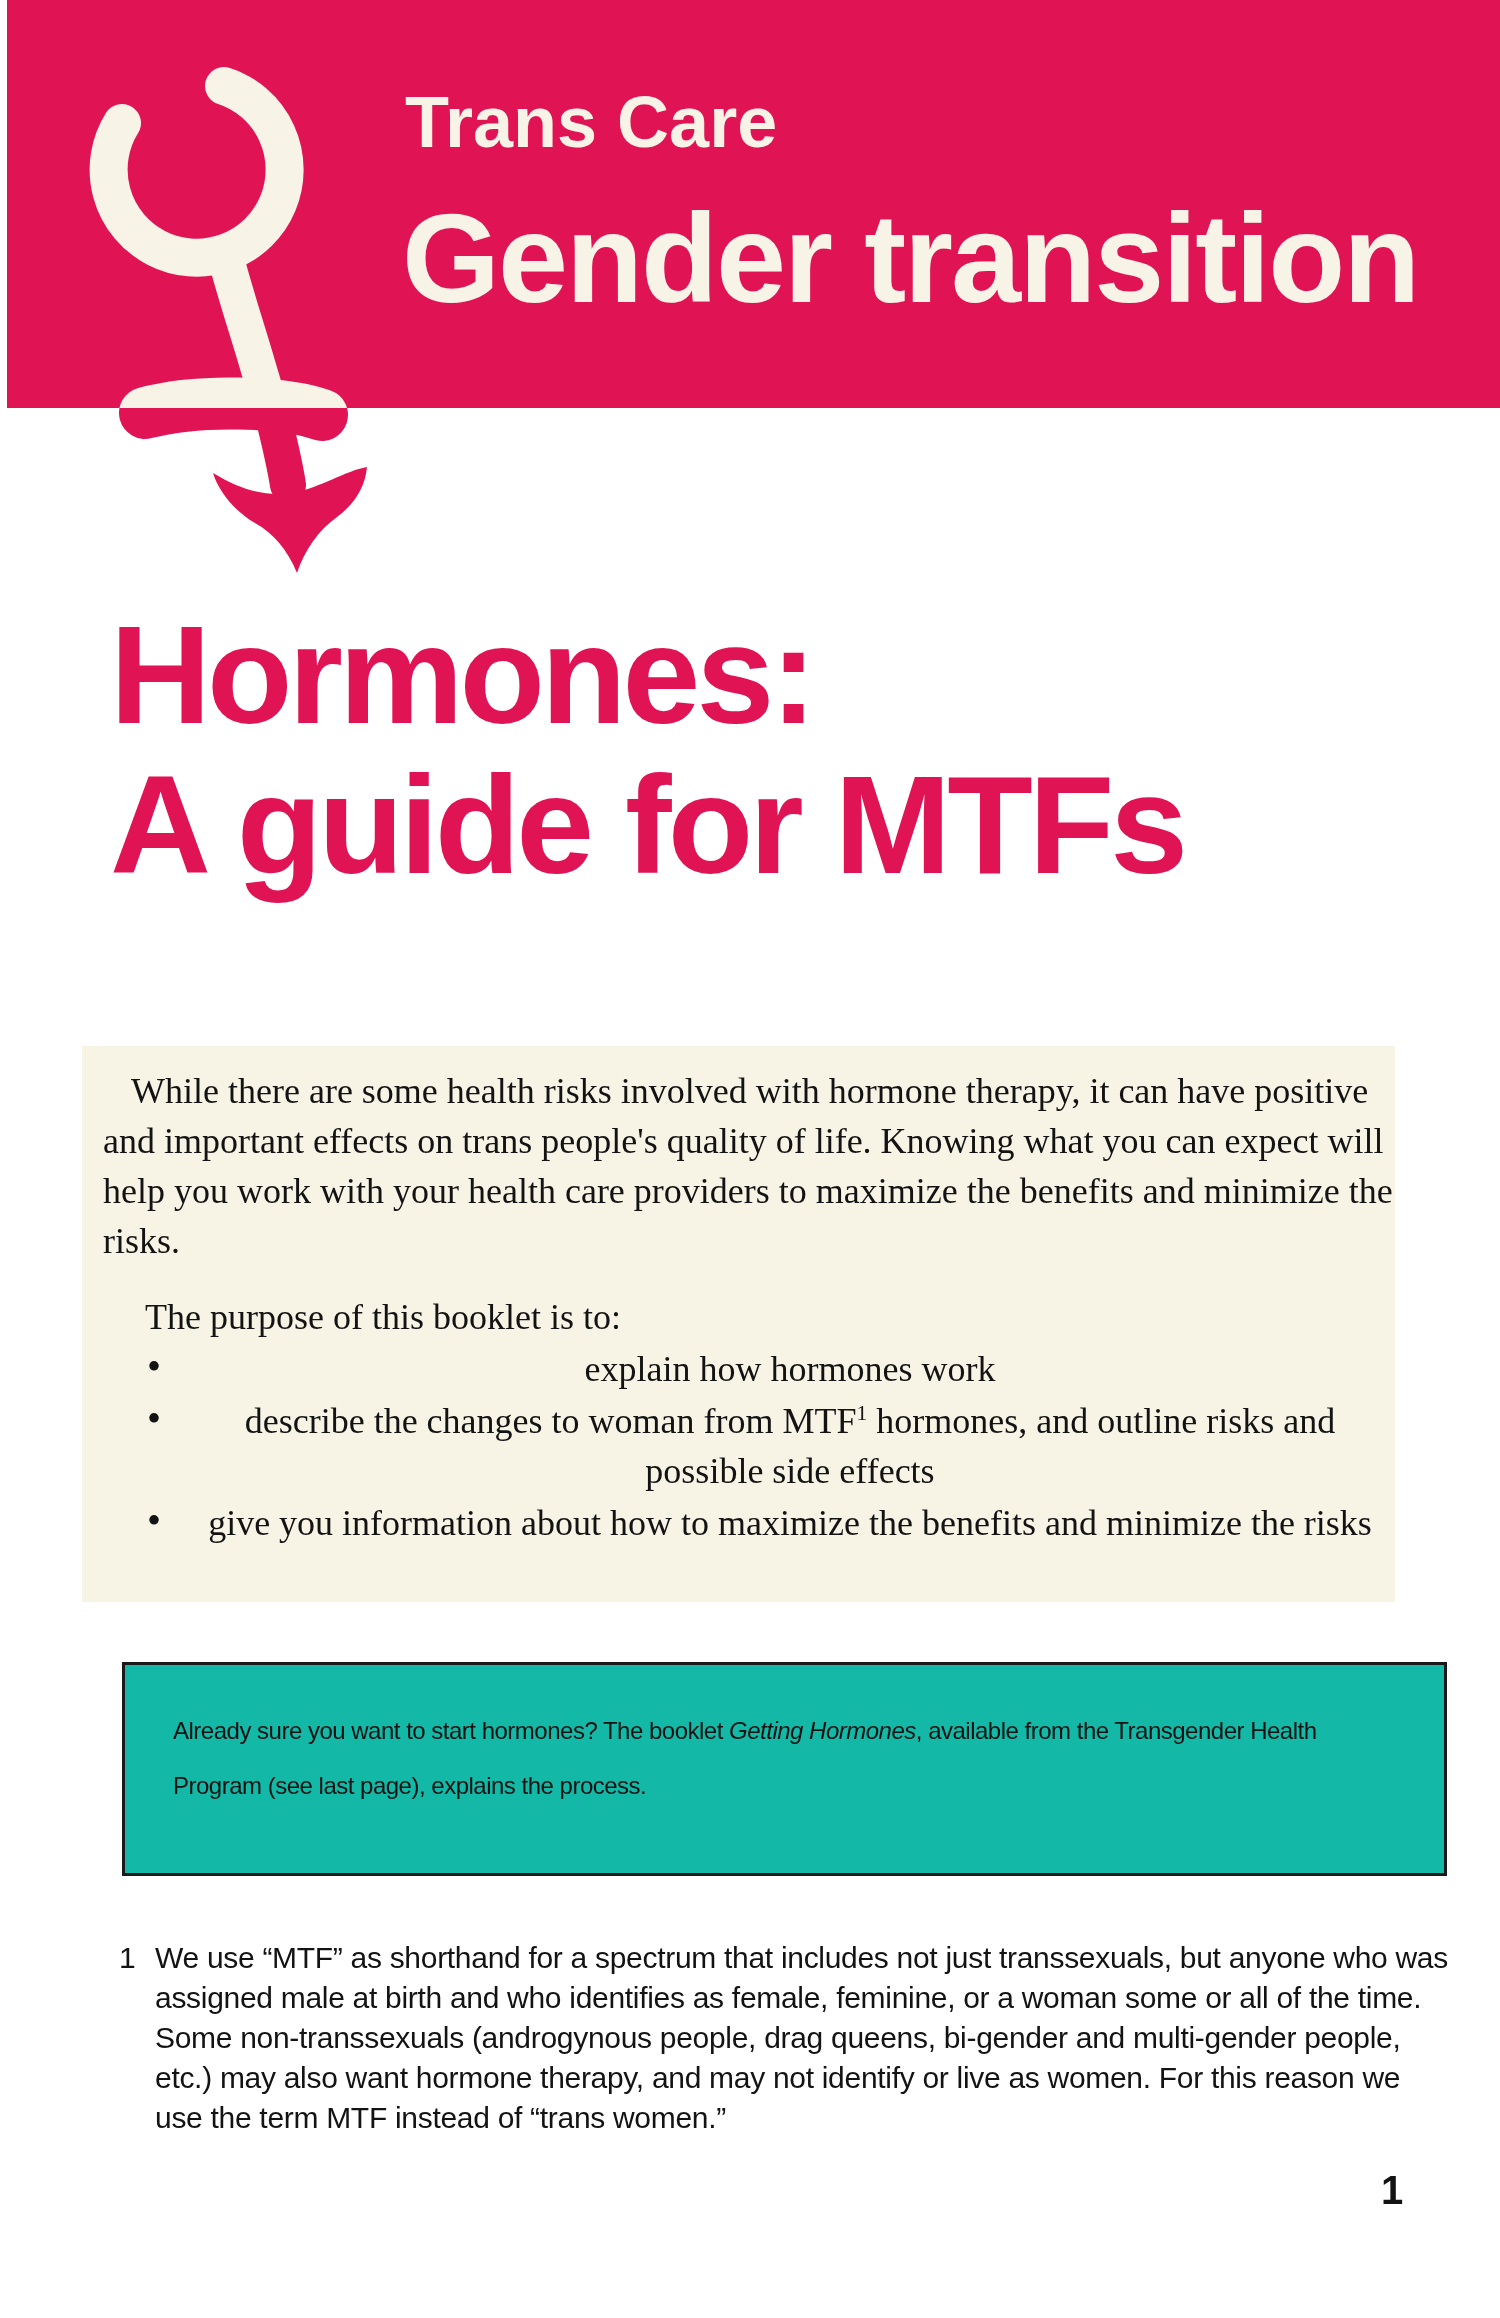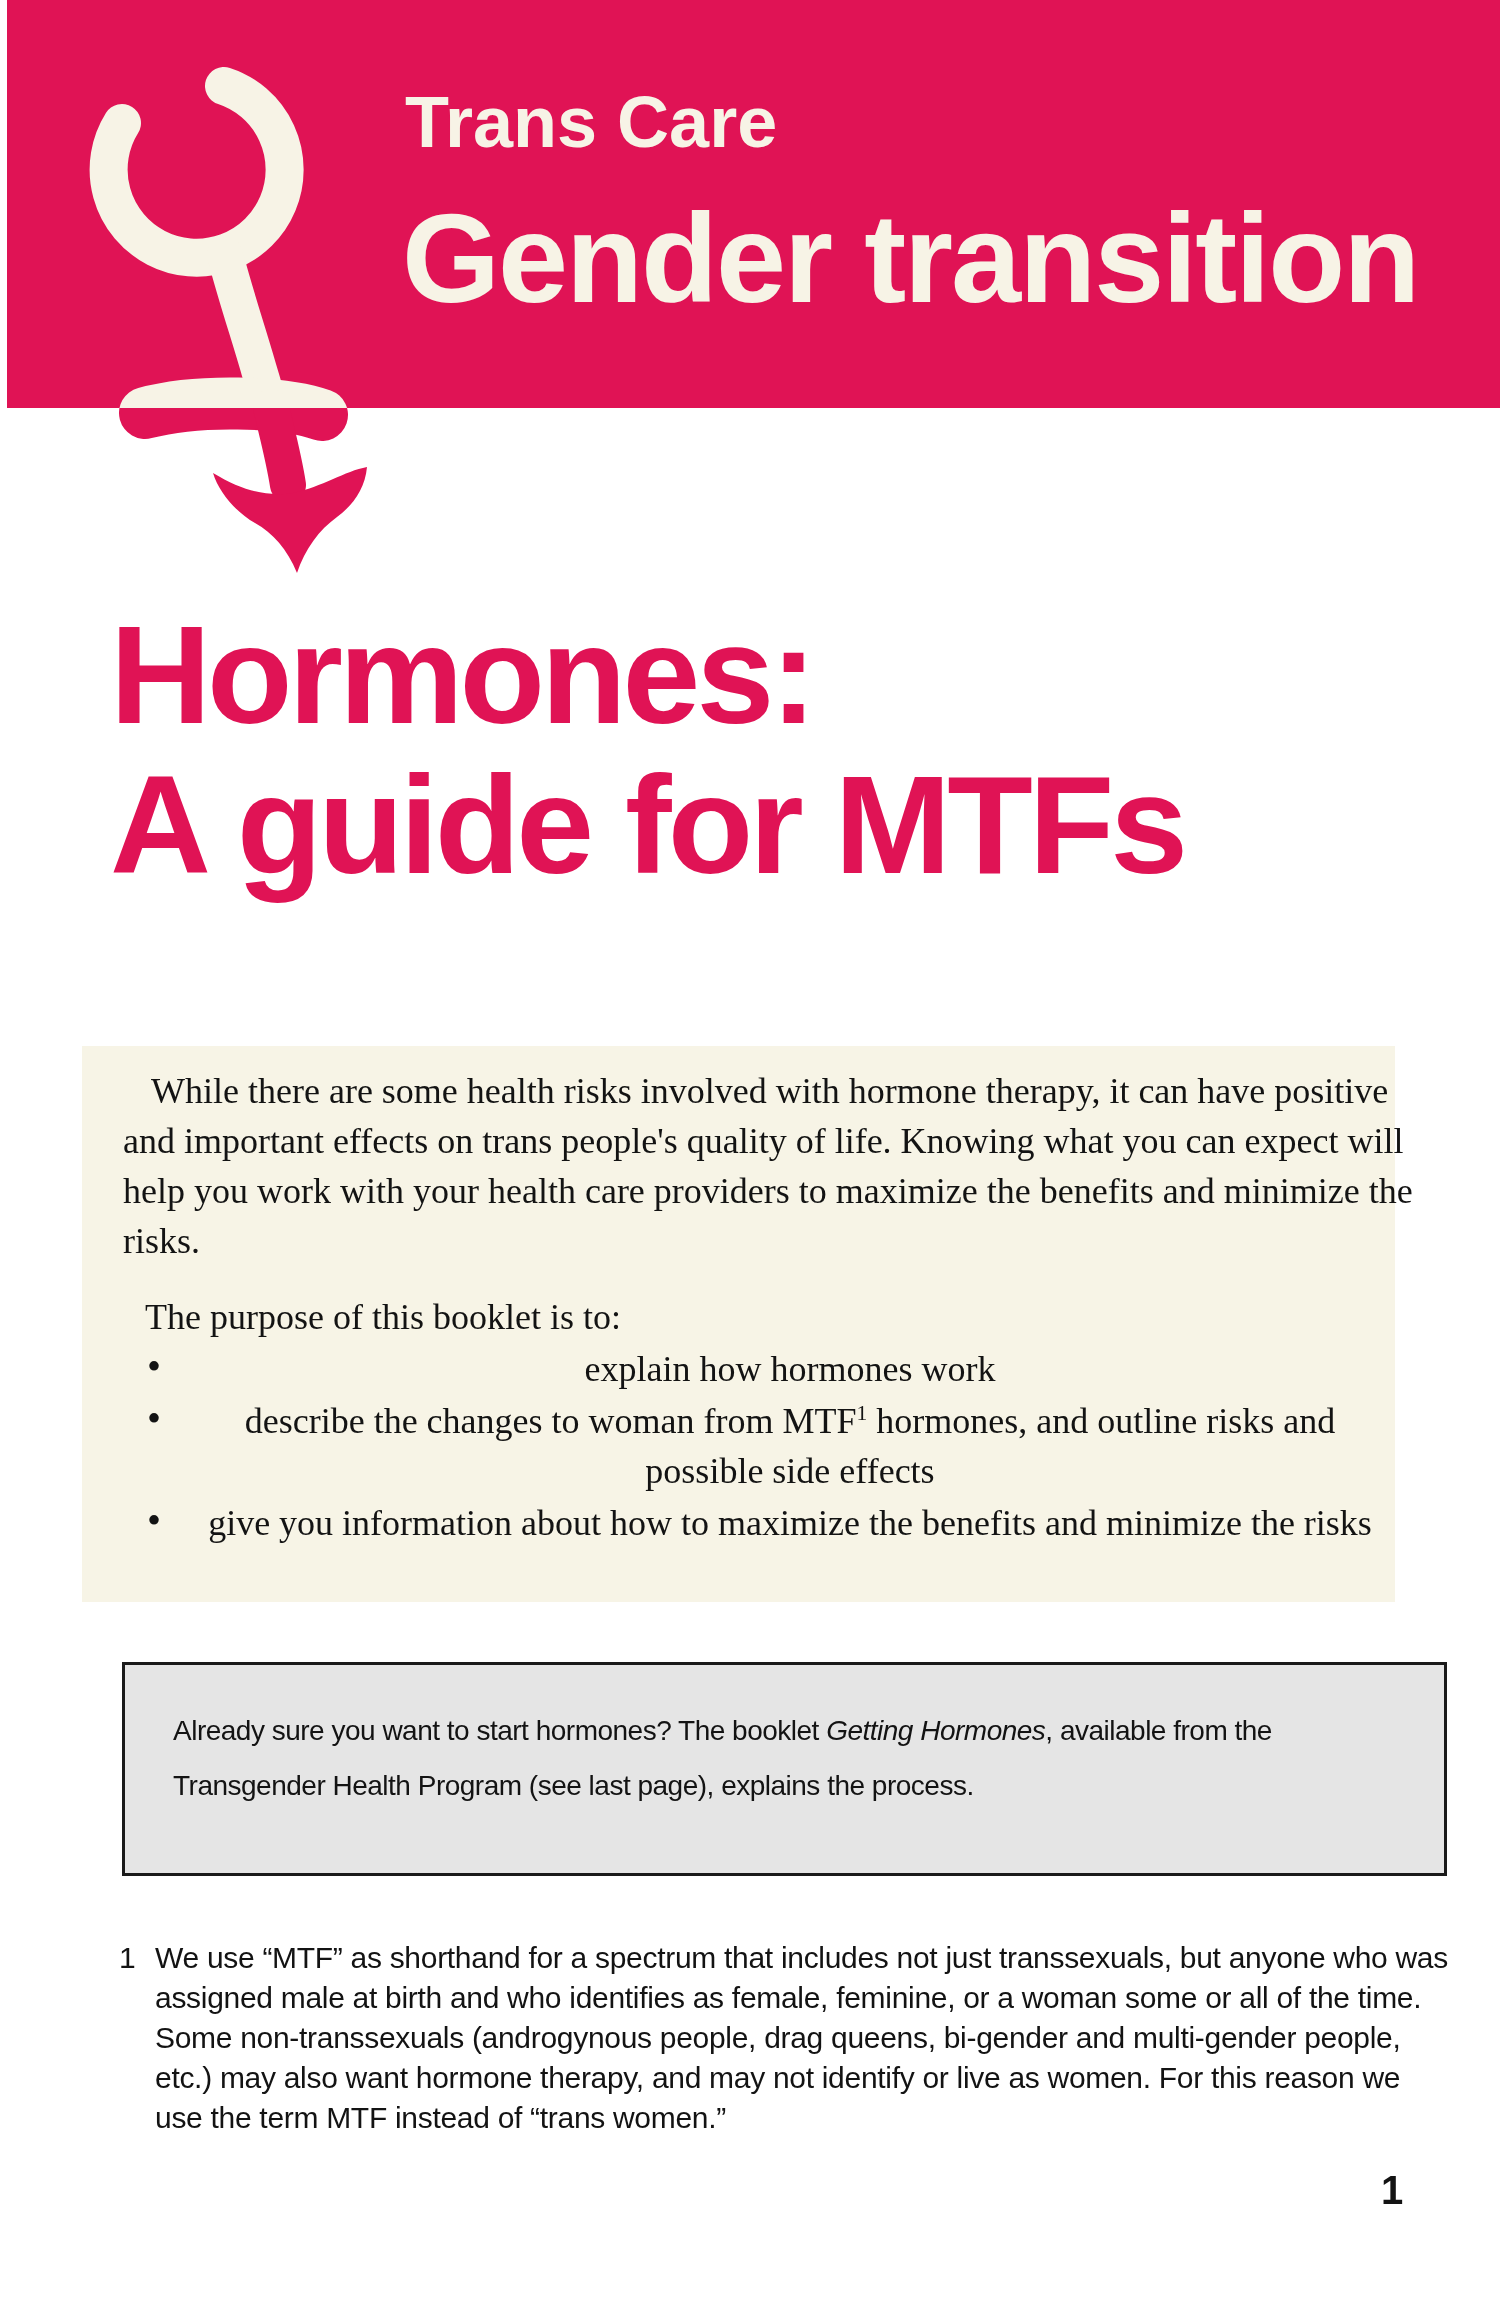--- a/index.html
+++ b/index.html
@@ -47,21 +47,21 @@
   }
 
   
   .panel{
     position:absolute;left:75px;top:1046px;width:1313px;height:556px;
     background:var(--panel-cream);
   }
 
   
   .intro{
-    position:absolute;left:116px;top:1066px;width:1300px;
+    position:absolute;left:96px;top:1066px;width:1300px;
     font-family:"Liberation Serif", serif;
     font-size:36px;line-height:50px;color:var(--ink);
     text-indent:28px;
   }
 
   
   .purpose{
     position:absolute;left:138px;top:1292px;width:1250px;
     font-family:"Liberation Serif", serif;
     font-size:36px;line-height:50px;color:var(--ink);
@@ -74,23 +74,23 @@
   .bullets li::before{
     content:"\2022";
     position:absolute;left:2px;top:-2px;
     font-size:40px;color:var(--ink);
   }
   .bullets sup{font-size:60%;vertical-align:super;line-height:0;}
 
   
   .note{
     position:absolute;left:115px;top:1662px;width:1325px;height:214px;
-    background:#e5e5e5;border:3px solid var(--box-border);
+    background:#14b8a6;border:3px solid var(--box-border);
     padding:38px 40px 20px 48px;
-    font-size:28px;line-height:55px;color:var(--ink);
+    font-size:24px;line-height:55px;color:var(--ink);
     letter-spacing:-0.5px;
   }
   .note em{font-style:italic;}
 
   
   .footnote{
     position:absolute;left:112px;top:1938px;width:1330px;
     font-size:30px;line-height:40px;color:var(--ink);
     letter-spacing:-0.3px;
   }

